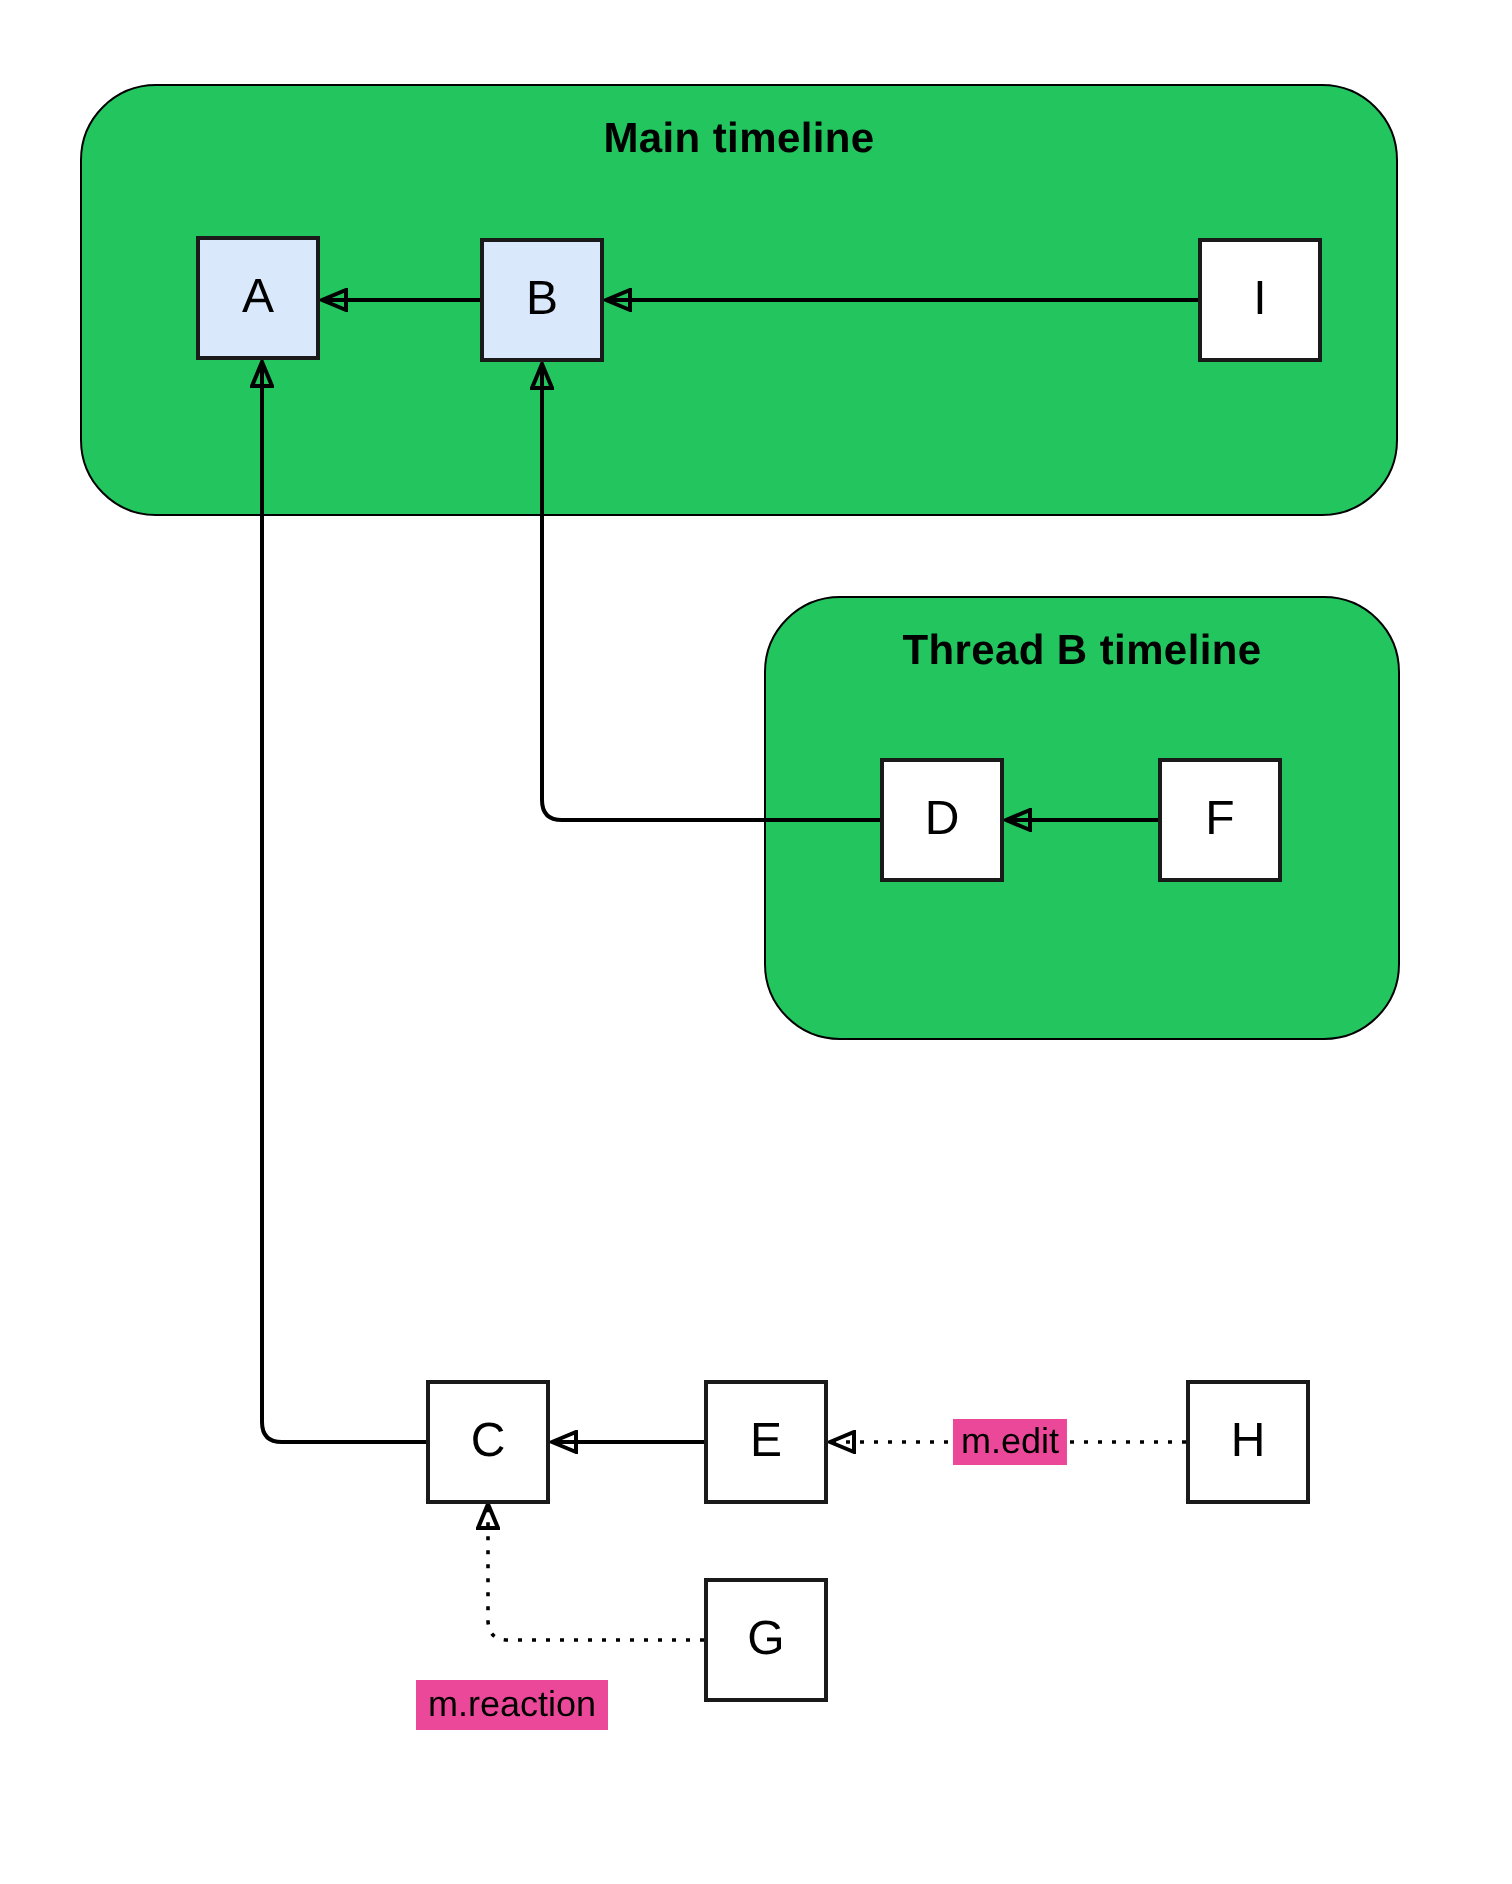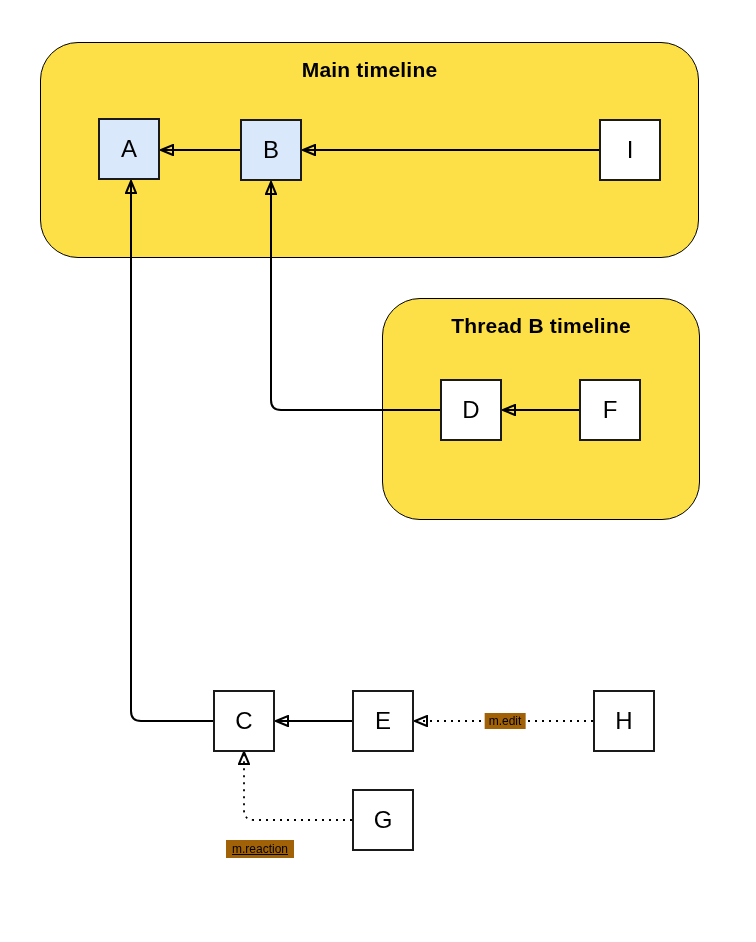--- a/index.html
+++ b/index.html
@@ -7,21 +7,21 @@
     position: relative;
     width: 756px;
     height: 942px;
     background: #ffffff;
     font-family: "Liberation Sans", sans-serif;
     color: #000;
     overflow: hidden;
   }
   .container-box {
     position: absolute;
-    background: #fde047;
+    background: #22c55e;
     border: 1.6px solid #000000;
     border-radius: 38px;
     box-sizing: border-box;
   }
   .container-title {
     width: 100%;
     text-align: center;
     font-weight: bold;
     font-size: 21px;
     padding-top: 15px;
@@ -50,28 +50,28 @@
     pointer-events: none;
   }
   #edges path {
     fill: none;
     stroke: #000000;
     stroke-width: 2;
   }
   #edges path.dotted { stroke-dasharray: 2 5; stroke-width: 1.8; }
   .edge-label {
     position: absolute;
-    background: #a16207;
-    font-size: 12px;
+    background: #ec4899;
+    font-size: 18px;
     padding: 1px 4px;
     z-index: 4;
     white-space: nowrap;
   }
   #label-edit { left: 505px; top: 721px; transform: translate(-50%, -50%); }
-  #label-reaction { left: 226px; top: 840px; padding: 2px 6px; text-decoration: underline; }
+  #label-reaction { left: 208px; top: 840px; padding: 2px 6px; }
 
   
   #box-main     { left: 40px;  top: 42px;  width: 659px; height: 216px; }
   #box-thread-b { left: 382px; top: 298px; width: 318px; height: 222px; }
   #box-thread-a { left: 162px; top: 540px; width: 551px; height: 360px; }
 
   
   #node-A { left: 98px;  top: 118px; }
   #node-B { left: 240px; top: 119px; }
   #node-I { left: 599px; top: 119px; }

